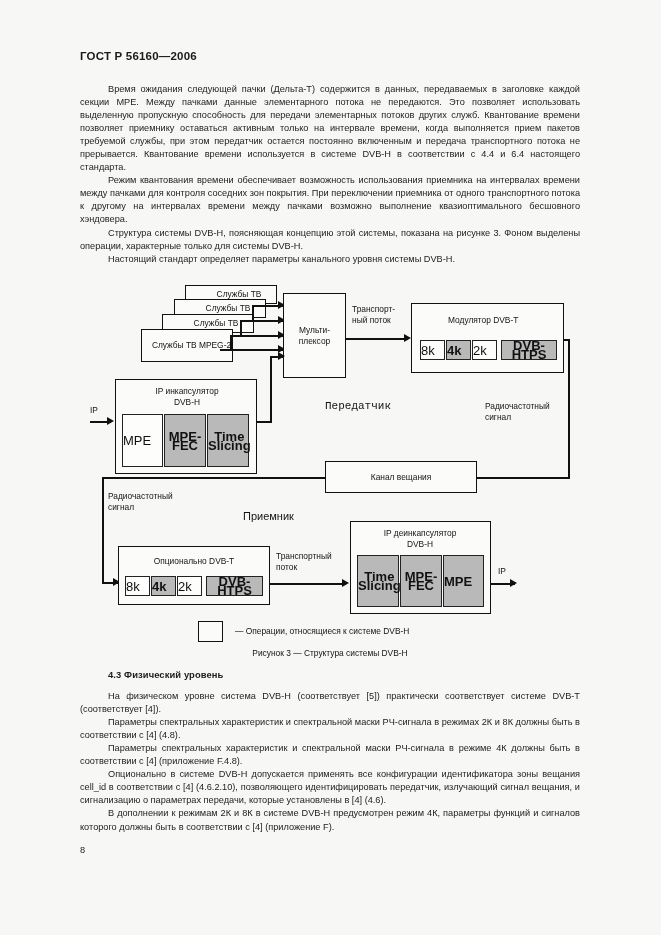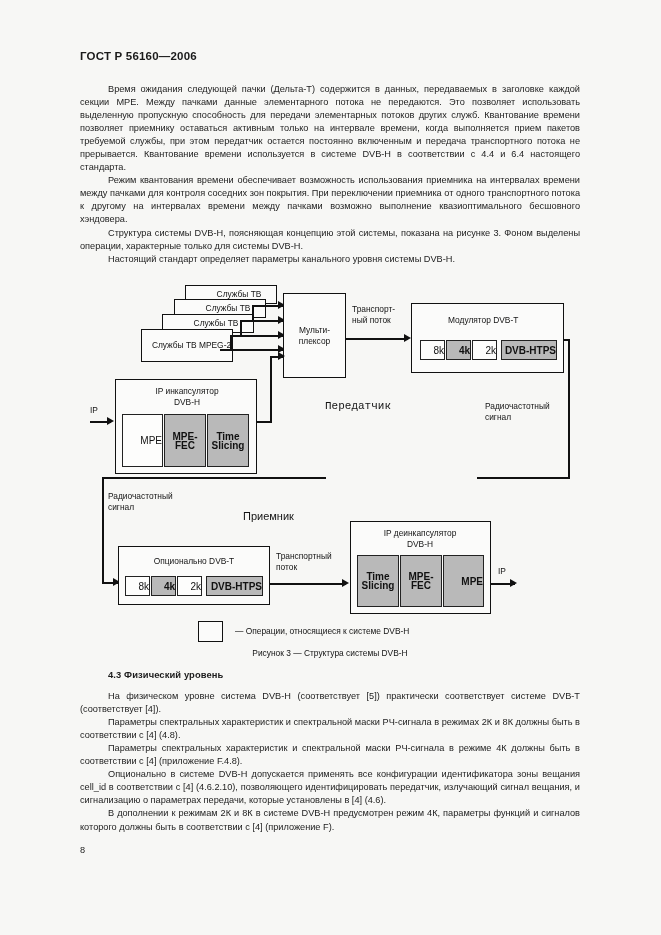--- a/index.html
+++ b/index.html
@@ -107,24 +107,24 @@
     white-space: pre-line;
   }
   .fig-label.big {
     font-size: 11px;
   }
   .chip {
     position: absolute;
     box-sizing: border-box;
     border: 1.1px solid #222;
     background: #fdfdfc;
-    font-size: 10px;
+    font-size: 13px;
     display: flex;
     align-items: center;
-    justify-content: flex-end;
+    justify-content: flex-start;
     color: #111;
     line-height: 9px;
     text-align: center;
   }
   .chip.hl {
     background: #b9b9b9;
     font-weight: bold;
   }
   .line {
     position: absolute;
@@ -254,20 +254,23 @@
 
       <div class="fig-label big" style="left:245px; top:118px;font-family:Liberation Mono, monospace;">Передатчик</div>
 
       <div class="fig-label" style="left:405px; top:118px;">Радиочастотный
 сигнал</div>
 
       <div class="line vline" style="left:488px; top:56px; height:139px;"></div>
       <div class="line hline" style="left:484px; top:56px; width:6px;"></div>
       <div class="line hline" style="left:397px; top:194px; width:93px;"></div>
 
+      <div class="fig-box" style="left:245px; top:178px; width:152px; height:32px;">
+        <span>Канал вещания</span>
+      </div>
 
       <div class="line hline" style="left:22px; top:194px; width:224px;"></div>
       <div class="line vline" style="left:22px; top:194px; height:106px;"></div>
       <div class="line hline" style="left:22px; top:299px; width:16px;"></div>
       <div class="arrow-r" style="left:33px; top:295px;"></div>
 
       <div class="fig-label" style="left:28px; top:208px;">Радиочастотный
 сигнал</div>
 
       <div class="fig-label big" style="left:163px; top:228px;">Приемник</div>

